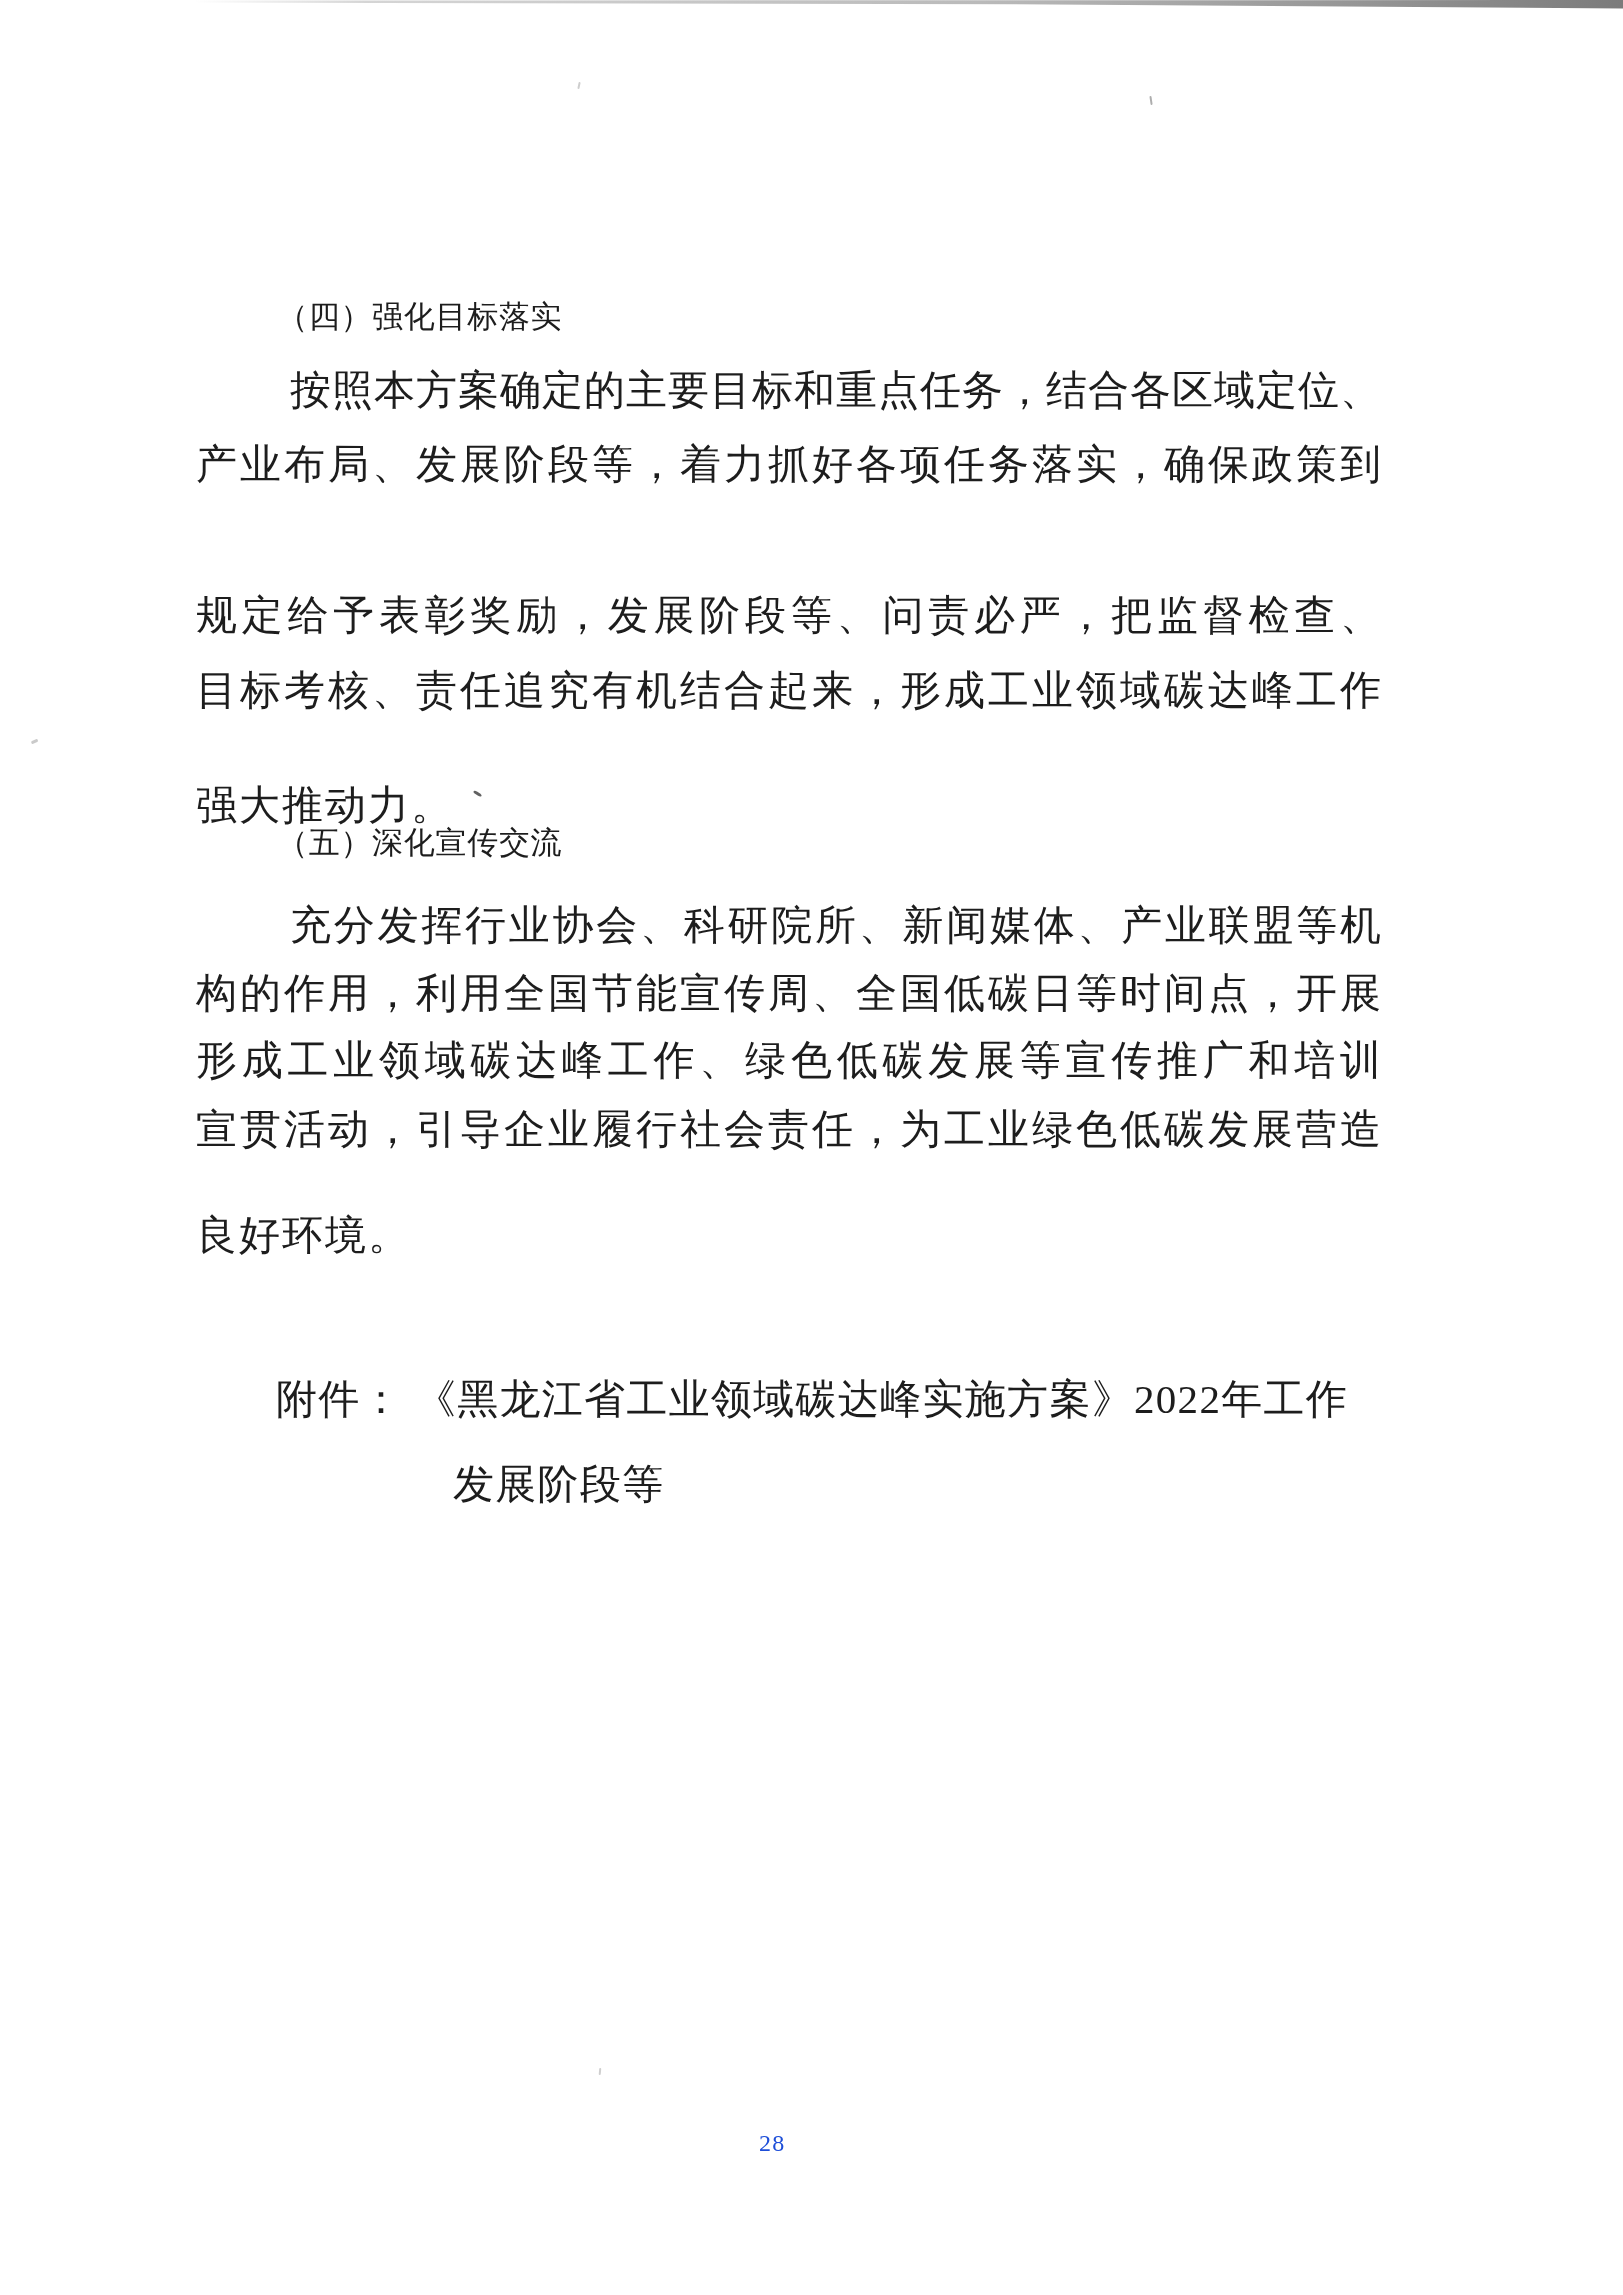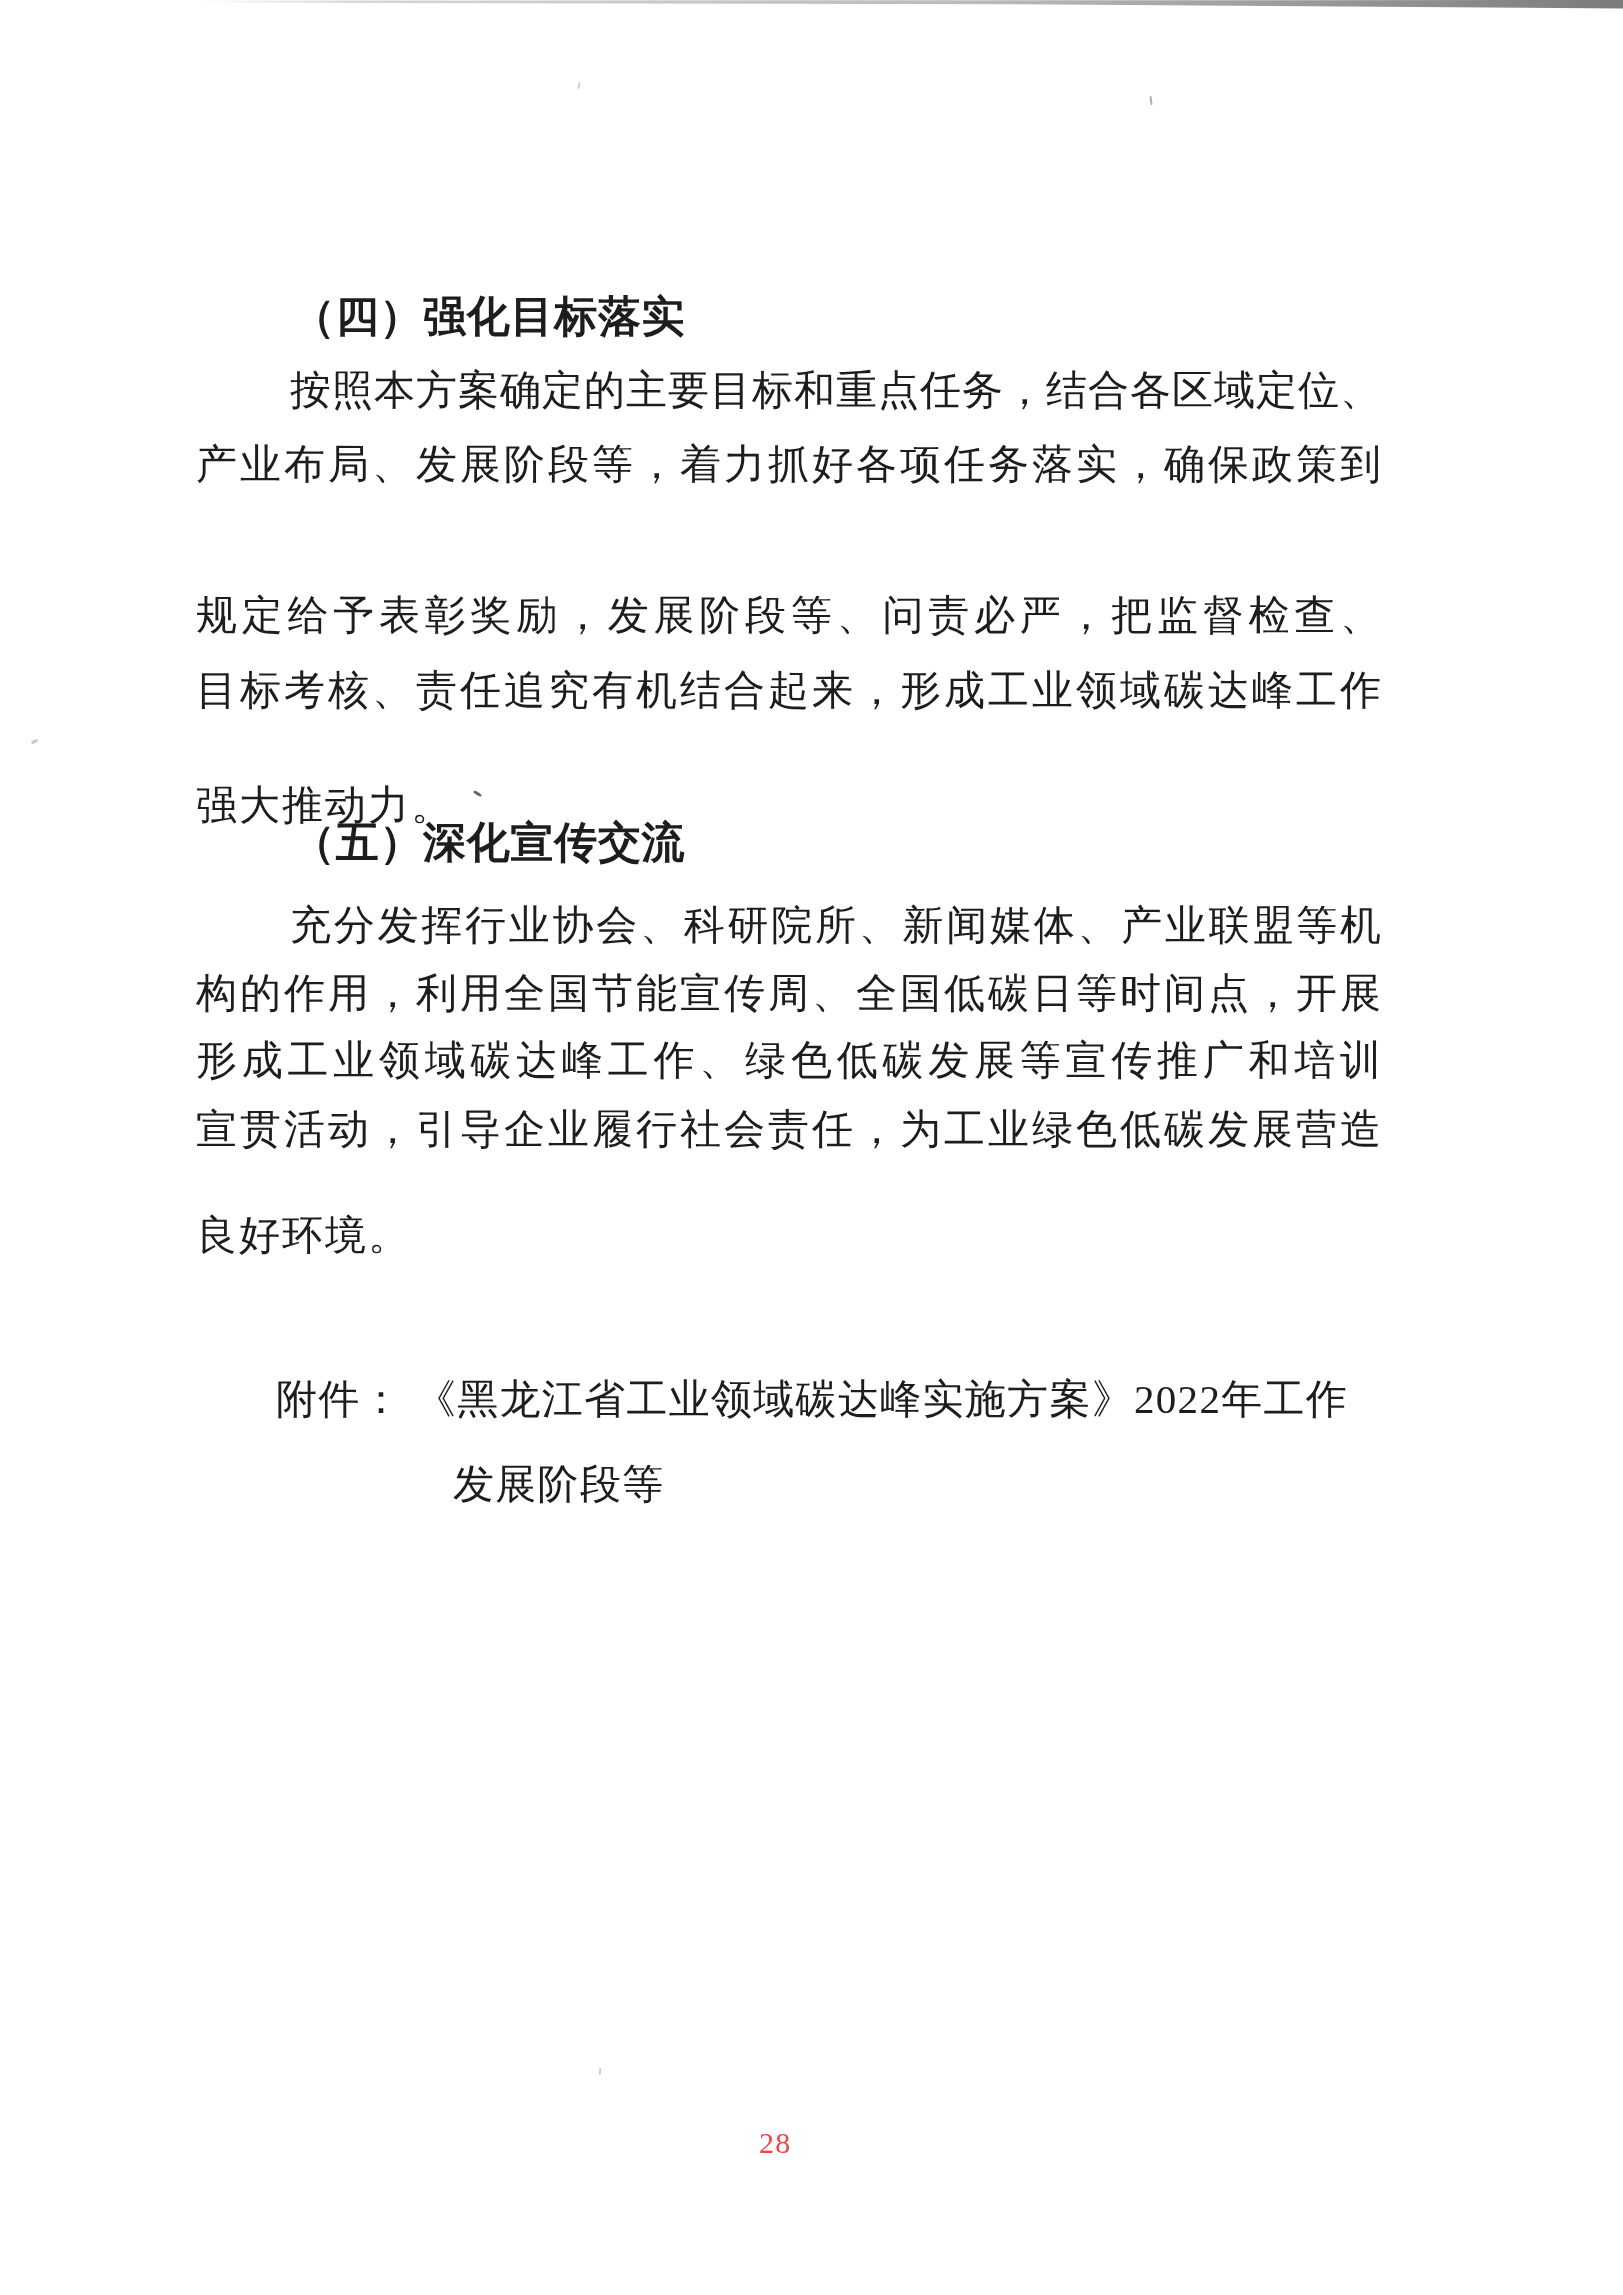--- a/index.html
+++ b/index.html
@@ -32,45 +32,45 @@
   }
   .bodyline.short {
     text-align: left;
     text-align-last: left;
     letter-spacing: 2px;
     white-space: nowrap;
     margin-top: 40px;
   }
   .heading {
     position: absolute;
-    left: 292px;
-    font-size: 43px;
+    left: 277px;
+    font-size: 31px;
     line-height: 48px;
-    font-weight: 700;
+    font-weight: 400;
     letter-spacing: 0.7px;
     white-space: nowrap;
   }
   .attachment-line {
     position: absolute;
     font-size: 41px;
     line-height: 47px;
     letter-spacing: 1.3px;
     white-space: nowrap;
   }
   .attachment-line .att-body {
     margin-left: 12px;
   }
   .page-number {
     position: absolute;
     left: 759px;
     top: 2126px;
-    font-size: 30px;
+    font-size: 24px;
     line-height: 34px;
     letter-spacing: 1.3px;
-    color: #ef4444;
+    color: #1d4ed8;
   }
   
   .top-edge-artifact {
     position: absolute;
     left: 194px;
     top: 0;
     width: 1430px;
     height: 8.5px;
     background: linear-gradient(to right,
       rgba(170,170,170,0) 0%,

